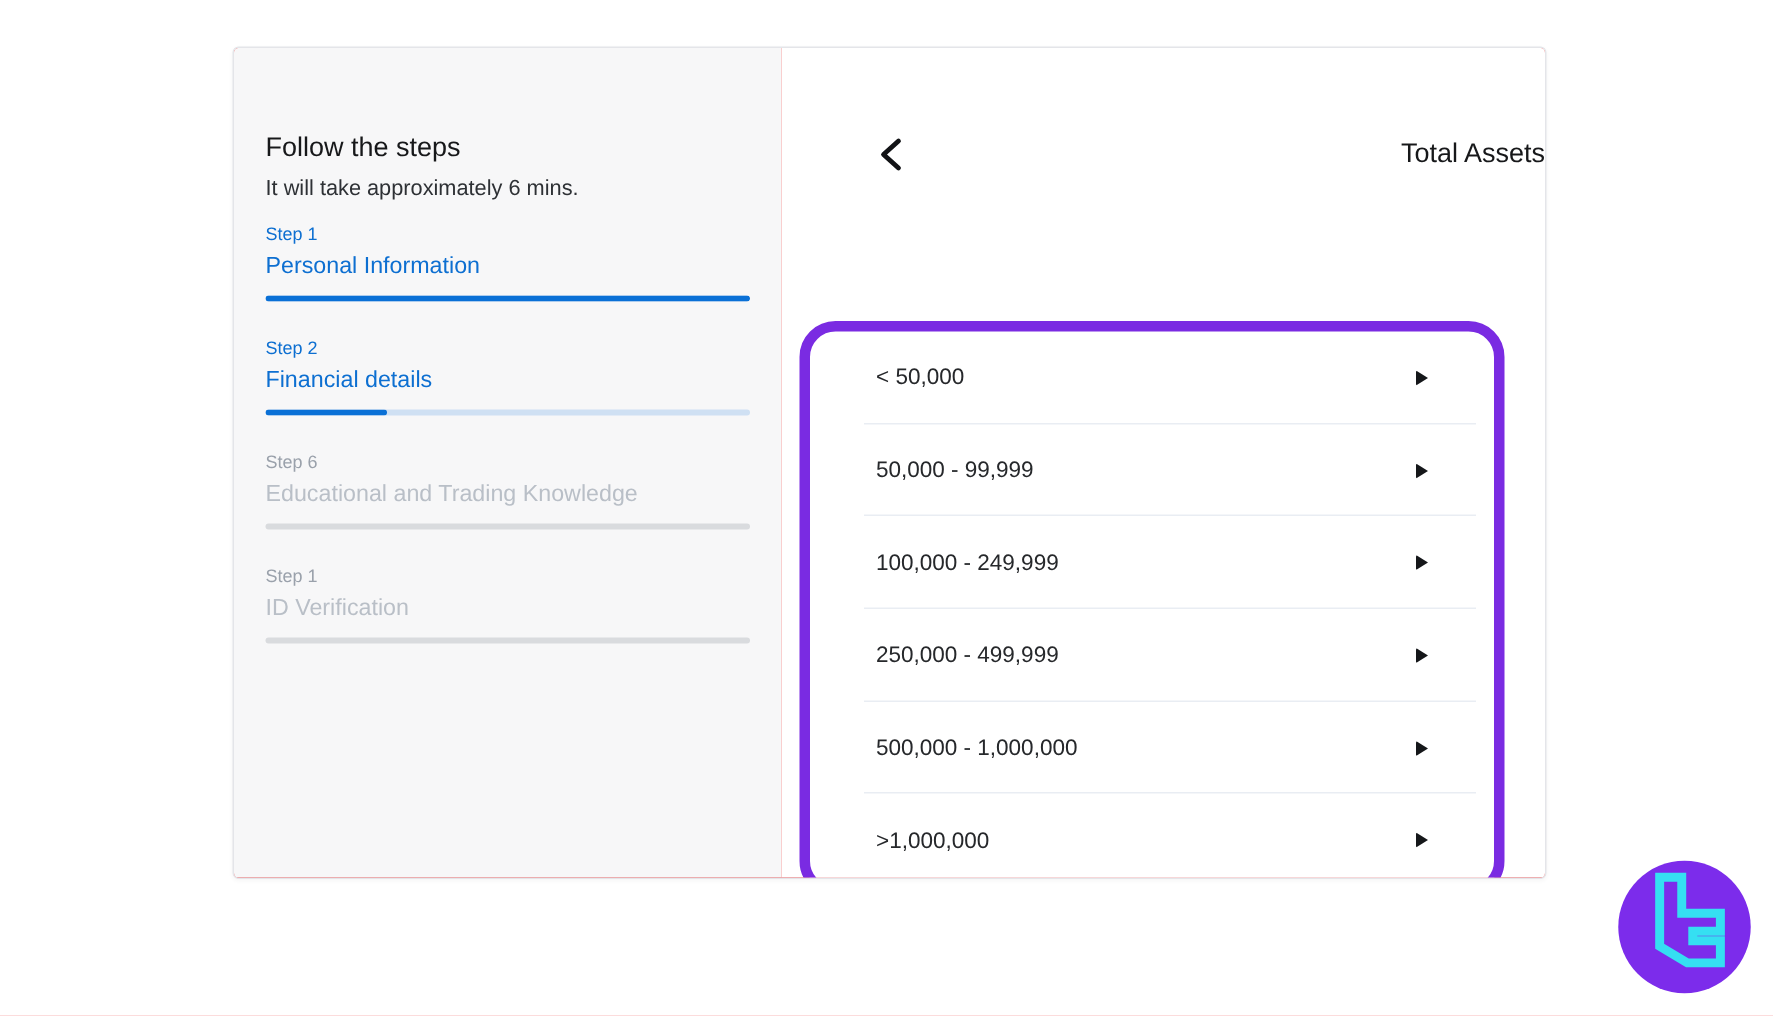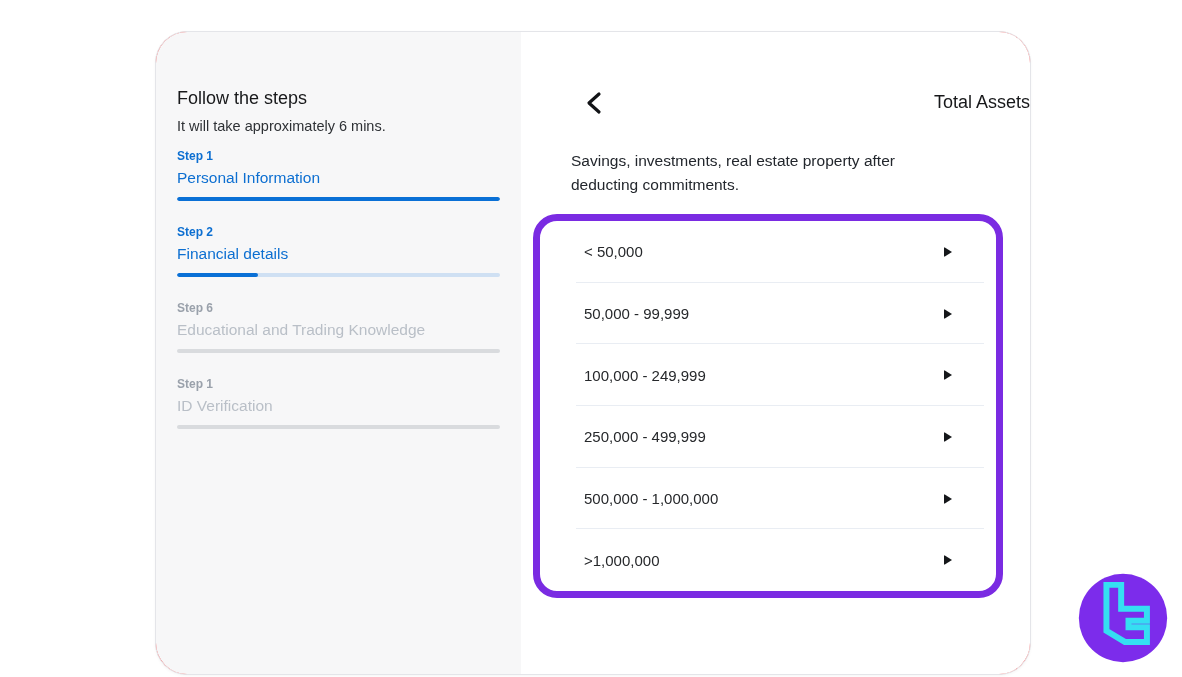--- a/index.html
+++ b/index.html
@@ -5,37 +5,37 @@
   * { margin: 0; padding: 0; box-sizing: border-box; }
   html, body { background: #ffffff; }
   body {
     font-family: "Liberation Sans", "DejaVu Sans", sans-serif;
     width: 1182px; height: 677px; overflow: hidden;
   }
   .canvas { position: relative; width: 1182px; height: 677px; background: #ffffff; }
 
   
   .card {
-    position: absolute; left: 155px; top: 31px; width: 876px; height: 644px;
-    background: #ef4444; border: 1px solid #e4e5e9; border-radius: 32px;
+    position: absolute; left: 155px; top: 31px; width: 876px; height: 555px;
+    background: #ef4444; border: 1px solid #e4e5e9; border-radius: 4px;
     box-shadow: 0 1px 3px rgba(0,0,0,0.04);
     overflow: hidden;
   }
 
   
   .sidebar {
     position: absolute; left: 0; top: 0; bottom: 0; width: 365px;
     background: #f7f7f8;
     padding: 55px 21px 0 21px;
   }
   .sidebar-title { font-size: 18px; font-weight: 500; color: #17181a; line-height: 23px; }
   .sidebar-subtitle { margin-top: 7px; font-size: 14.5px; font-weight: 400; color: #2e3135; line-height: 18px; }
 
   .step { margin-top: 14px; }
-  .step-label { font-size: 12px; line-height: 15px; font-weight: 700; }
+  .step-label { font-size: 12px; line-height: 15px; font-weight: 400; }
   .step-title { margin-top: 4px; font-size: 15.5px; line-height: 20px; font-weight: 400; }
   .step-bar { margin-top: 9px; margin-bottom: 24px; height: 4px; border-radius: 3px; overflow: hidden; }
   .step-bar-fill { height: 100%; border-radius: 3px; background: #0a70d6; }
 
   .step--complete .step-label, .step--active .step-label { color: #0d6fd1; }
   .step--complete .step-title, .step--active .step-title { color: #0d6fd1; }
   .step--complete .step-bar, .step--active .step-bar { background: #cfe0f3; }
   .step--pending .step-label { color: #9aa1ab; }
   .step--pending .step-title { color: #b9bfc7; }
   .step--pending .step-bar { background: #d9dbde; }
@@ -126,21 +126,20 @@
 
     <section class="panel">
       <button class="back-button">
         <span>
           <svg width="20" height="24" viewBox="0 0 20 24">
             <polyline points="15,3 5,12 15,21" fill="none" stroke="#121316" stroke-width="3.2" stroke-linecap="round" stroke-linejoin="round"></polyline>
           </svg>
         </span>
       </button>
       <div class="panel-title">Total Assets</div>
-      <div class="panel-desc">Savings, investments, real estate property after deducting commitments.</div>
 
       <div class="options-box">
         <div class="option-row">
           <span class="option-label">&lt; 50,000</span>
           <span class="caret-right"></span>
         </div>
         <div class="option-row">
           <span class="option-label">50,000 - 99,999</span>
           <span class="caret-right"></span>
         </div>

